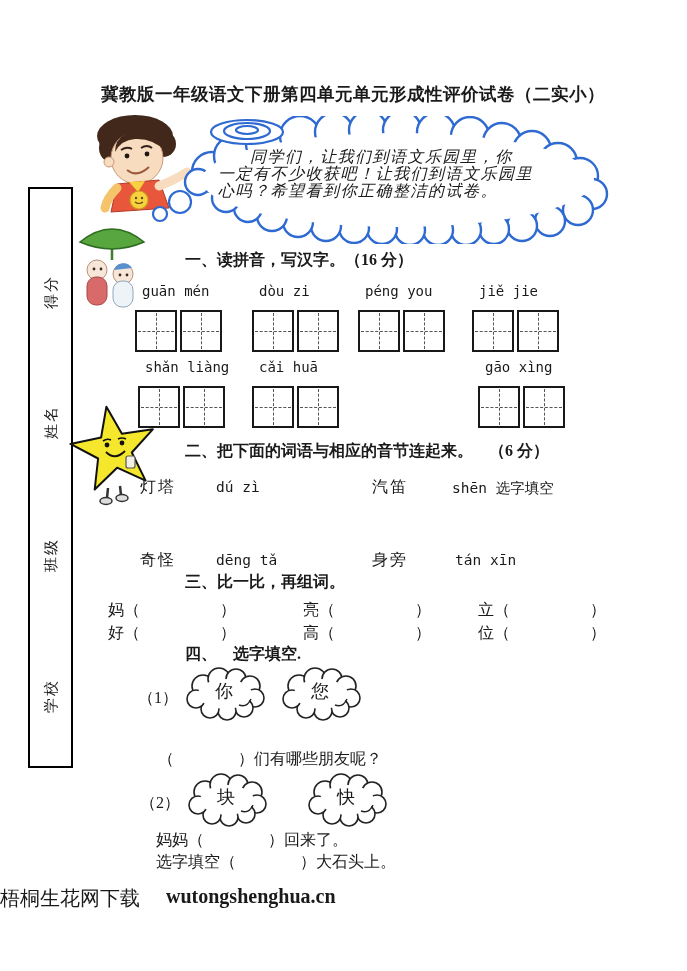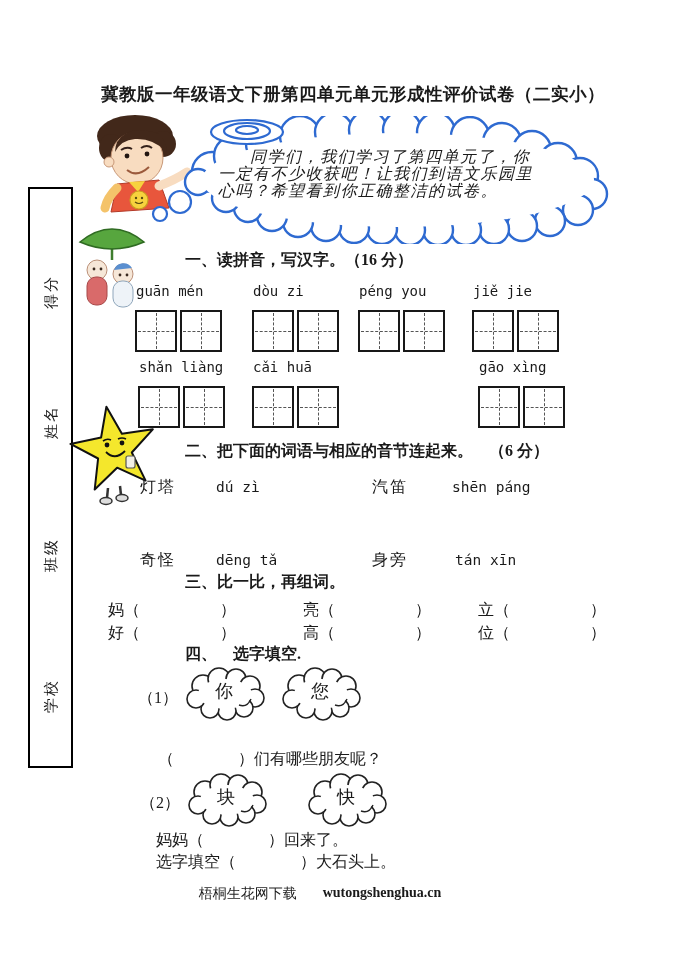--- a/index.html
+++ b/index.html
@@ -19,21 +19,21 @@
   .bubble-text{position:absolute;left:70px;top:32px;width:372px;font-size:16px;line-height:17px;
                letter-spacing:1.5px;font-style:italic;}
   .bubble-text div:first-child{text-indent:2em;}
 
   .illu{position:absolute;}
 
   .h{position:absolute;font-weight:bold;font-size:16px;white-space:nowrap;margin-left:48px;}
 
   
   .unit{position:absolute;width:88px;}
-  .py{font-family:"DejaVu Sans Mono","Liberation Mono",monospace;font-size:14px;height:24px;white-space:nowrap;padding-left:1px;}
+  .py{font-family:"DejaVu Sans Mono","Liberation Mono",monospace;font-size:14px;height:24px;white-space:nowrap;padding-left:7px;}
   .pair{display:flex;gap:3px;margin-top:3px;}
   .tian{width:38px;height:38px;border:2px solid #181818;position:relative;background:#fff;}
   .tian::before{content:"";position:absolute;left:1px;right:1px;top:50%;border-top:1.5px dashed #555;}
   .tian::after{content:"";position:absolute;top:1px;bottom:1px;left:50%;border-left:1.5px dashed #555;}
 
   
   .mrow{position:absolute;left:0;width:687px;height:22px;}
   .mrow .w{position:absolute;font-size:16px;letter-spacing:2px;white-space:nowrap;}
   .mrow .p{position:absolute;font-family:"DejaVu Sans Mono","Liberation Mono",monospace;font-size:14.5px;white-space:nowrap;top:2px;}
 
@@ -41,21 +41,21 @@
   .trow{position:absolute;left:0;width:687px;height:22px;font-size:16px;}
   .trow span{position:absolute;white-space:nowrap;}
 
   .qlabel{position:absolute;font-size:16px;}
   .qline{position:absolute;font-size:16px;white-space:nowrap;}
 
   .cloud-opt{position:absolute;width:88px;height:58px;}
   .cloud-opt .ch{position:absolute;inset:0;display:flex;align-items:center;justify-content:center;
                  font-size:18px;padding-bottom:4px;}
 
-  .footer{position:absolute;top:885px;left:0;width:640px;display:flex;justify-content:center;gap:26px;font-size:14px;}
+  .footer{position:absolute;top:885px;left:0;width:640px;display:flex;justify-content:flex-start;gap:26px;font-size:20px;}
 </style>
 </head>
 <body>
 
 <div class="page">
 
   <h1 class="title">冀教版一年级语文下册第四单元单元形成性评价试卷（二实小）</h1>
 
   <svg class="illu" style="left:75px;top:112px" width="132" height="122" viewBox="0 0 132 122">
     <ellipse cx="60" cy="24" rx="38" ry="21" fill="#42281a"></ellipse>
@@ -117,21 +117,21 @@
           <circle cx="50" cy="66" r="13"></circle>
       </g>
       <ellipse cx="250" cy="64" rx="196" ry="47" fill="#ffffff"></ellipse>
       <g stroke="#2e6ad1" stroke-width="2.2" fill="#ffffff">
         <ellipse cx="99" cy="16" rx="36" ry="12"></ellipse>
         <ellipse cx="99" cy="15" rx="23" ry="8"></ellipse>
         <ellipse cx="99" cy="14" rx="11" ry="4"></ellipse>
       </g>
     </svg>
     <div class="bubble-text">
-      <div>同学们，我们学习了第四单元了，你</div>
+      <div>同学们，让我们到语文乐园里，你</div>
       <div>一定有不少收获吧！让我们到语文乐园里</div>
       <div>心吗？希望看到你正确整洁的试卷。</div>
     </div>
   </div>
 
   <div class="info-box">
     <div class="info-label" style="top:83px">得分</div>
     <div class="info-label" style="top:213px">姓名</div>
     <div class="info-label" style="top:346px">班级</div>
     <div class="info-label" style="top:487px">学校</div>
@@ -217,21 +217,21 @@
         <div class="tian"></div>
       </div>
   </div>
 
   <div class="h" style="left:137px;top:441px">二、把下面的词语与相应的音节连起来。　（6 分）</div>
 
   <div class="mrow" style="top:477px">
     <span class="w" style="left:140px">灯塔</span>
     <span class="p" style="left:216px">dú zì</span>
     <span class="w" style="left:372px">汽笛</span>
-    <span class="p" style="left:452px">shēn páng</span>
+    <span class="p" style="left:452px">shēn 选字填空</span>
   </div>
   <div class="mrow" style="top:550px">
     <span class="w" style="left:140px">奇怪</span>
     <span class="p" style="left:216px">dēng tǎ</span>
     <span class="w" style="left:372px">身旁</span>
     <span class="p" style="left:455px">tán xīn</span>
   </div>
 
   <div class="h" style="left:137px;top:572px">三、比一比，再组词。</div>
   <div class="trow" style="top:600px">

